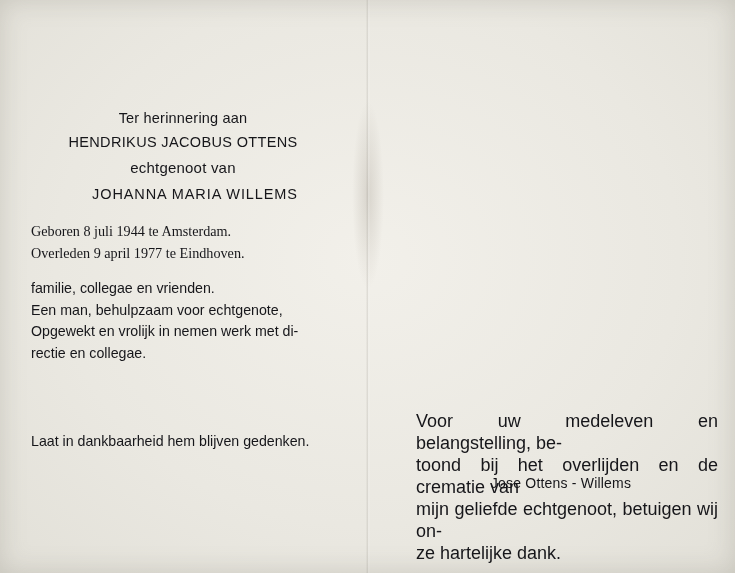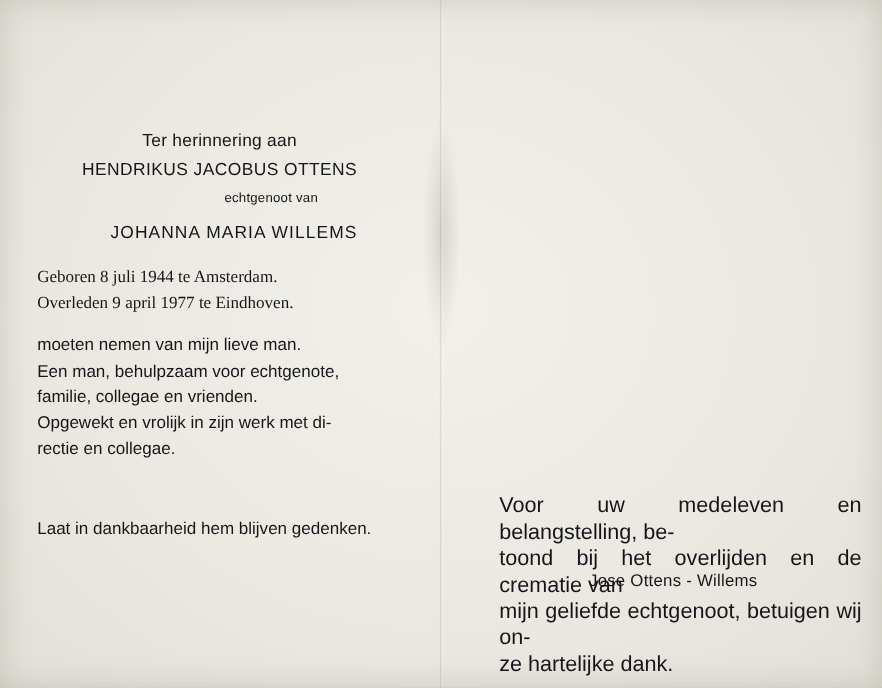--- a/index.html
+++ b/index.html
@@ -90,23 +90,22 @@
     letter-spacing: 0.2px;
   }
   #deceased-name {
     top: 134px;
     font-size: 14.5px;
     font-weight: normal;
     letter-spacing: 0.35px;
   }
   #spouse-relation {
     top: 159px;
-    font-size: 11px;
+    font-size: 15px;
     letter-spacing: 0.2px;
-    margin-left: 43px;
   }
   #spouse-name {
     top: 186px;
     font-size: 14.5px;
     letter-spacing: 0.9px;
     margin-left: 12px;
   }
 
   .body-block {
     position: absolute;
@@ -181,24 +180,23 @@
     <div class="centered l-line" id="spouse-relation">echtgenoot van</div>
 
     <div class="centered l-line" id="spouse-name">JOHANNA MARIA WILLEMS</div>
 
     <div class="body-block" id="dates-block">
       <div>Geboren 8 juli 1944 te Amsterdam.</div>
       <div>Overleden 9 april 1977 te Eindhoven.</div>
     </div>
 
     <div class="body-block" id="tribute-block">
-      <p class="nowrap-line">moeten nemen van mijn lieve man.</p>
+      <p class="nowrap-line">familie, collegae en vrienden.</p>
       <p class="nowrap-line">Een man, behulpzaam voor echtgenote,</p>
-      <p class="nowrap-line">familie, collegae en vrienden.</p>
-      <p class="nowrap-line">Opgewekt en vrolijk in zijn werk met di-</p>
+      <p class="nowrap-line">Opgewekt en vrolijk in nemen werk met di-</p>
       <p class="nowrap-line">rectie en collegae.</p>
     </div>
 
     <div id="closing-line">Laat in dankbaarheid hem blijven gedenken.</div>
   </div>
 
   <div class="panel" id="right-panel">
     <div id="thanks-block">
       <p>Voor uw medeleven en belangstelling, be-</p>
       <p>toond bij het overlijden en de crematie van</p>

